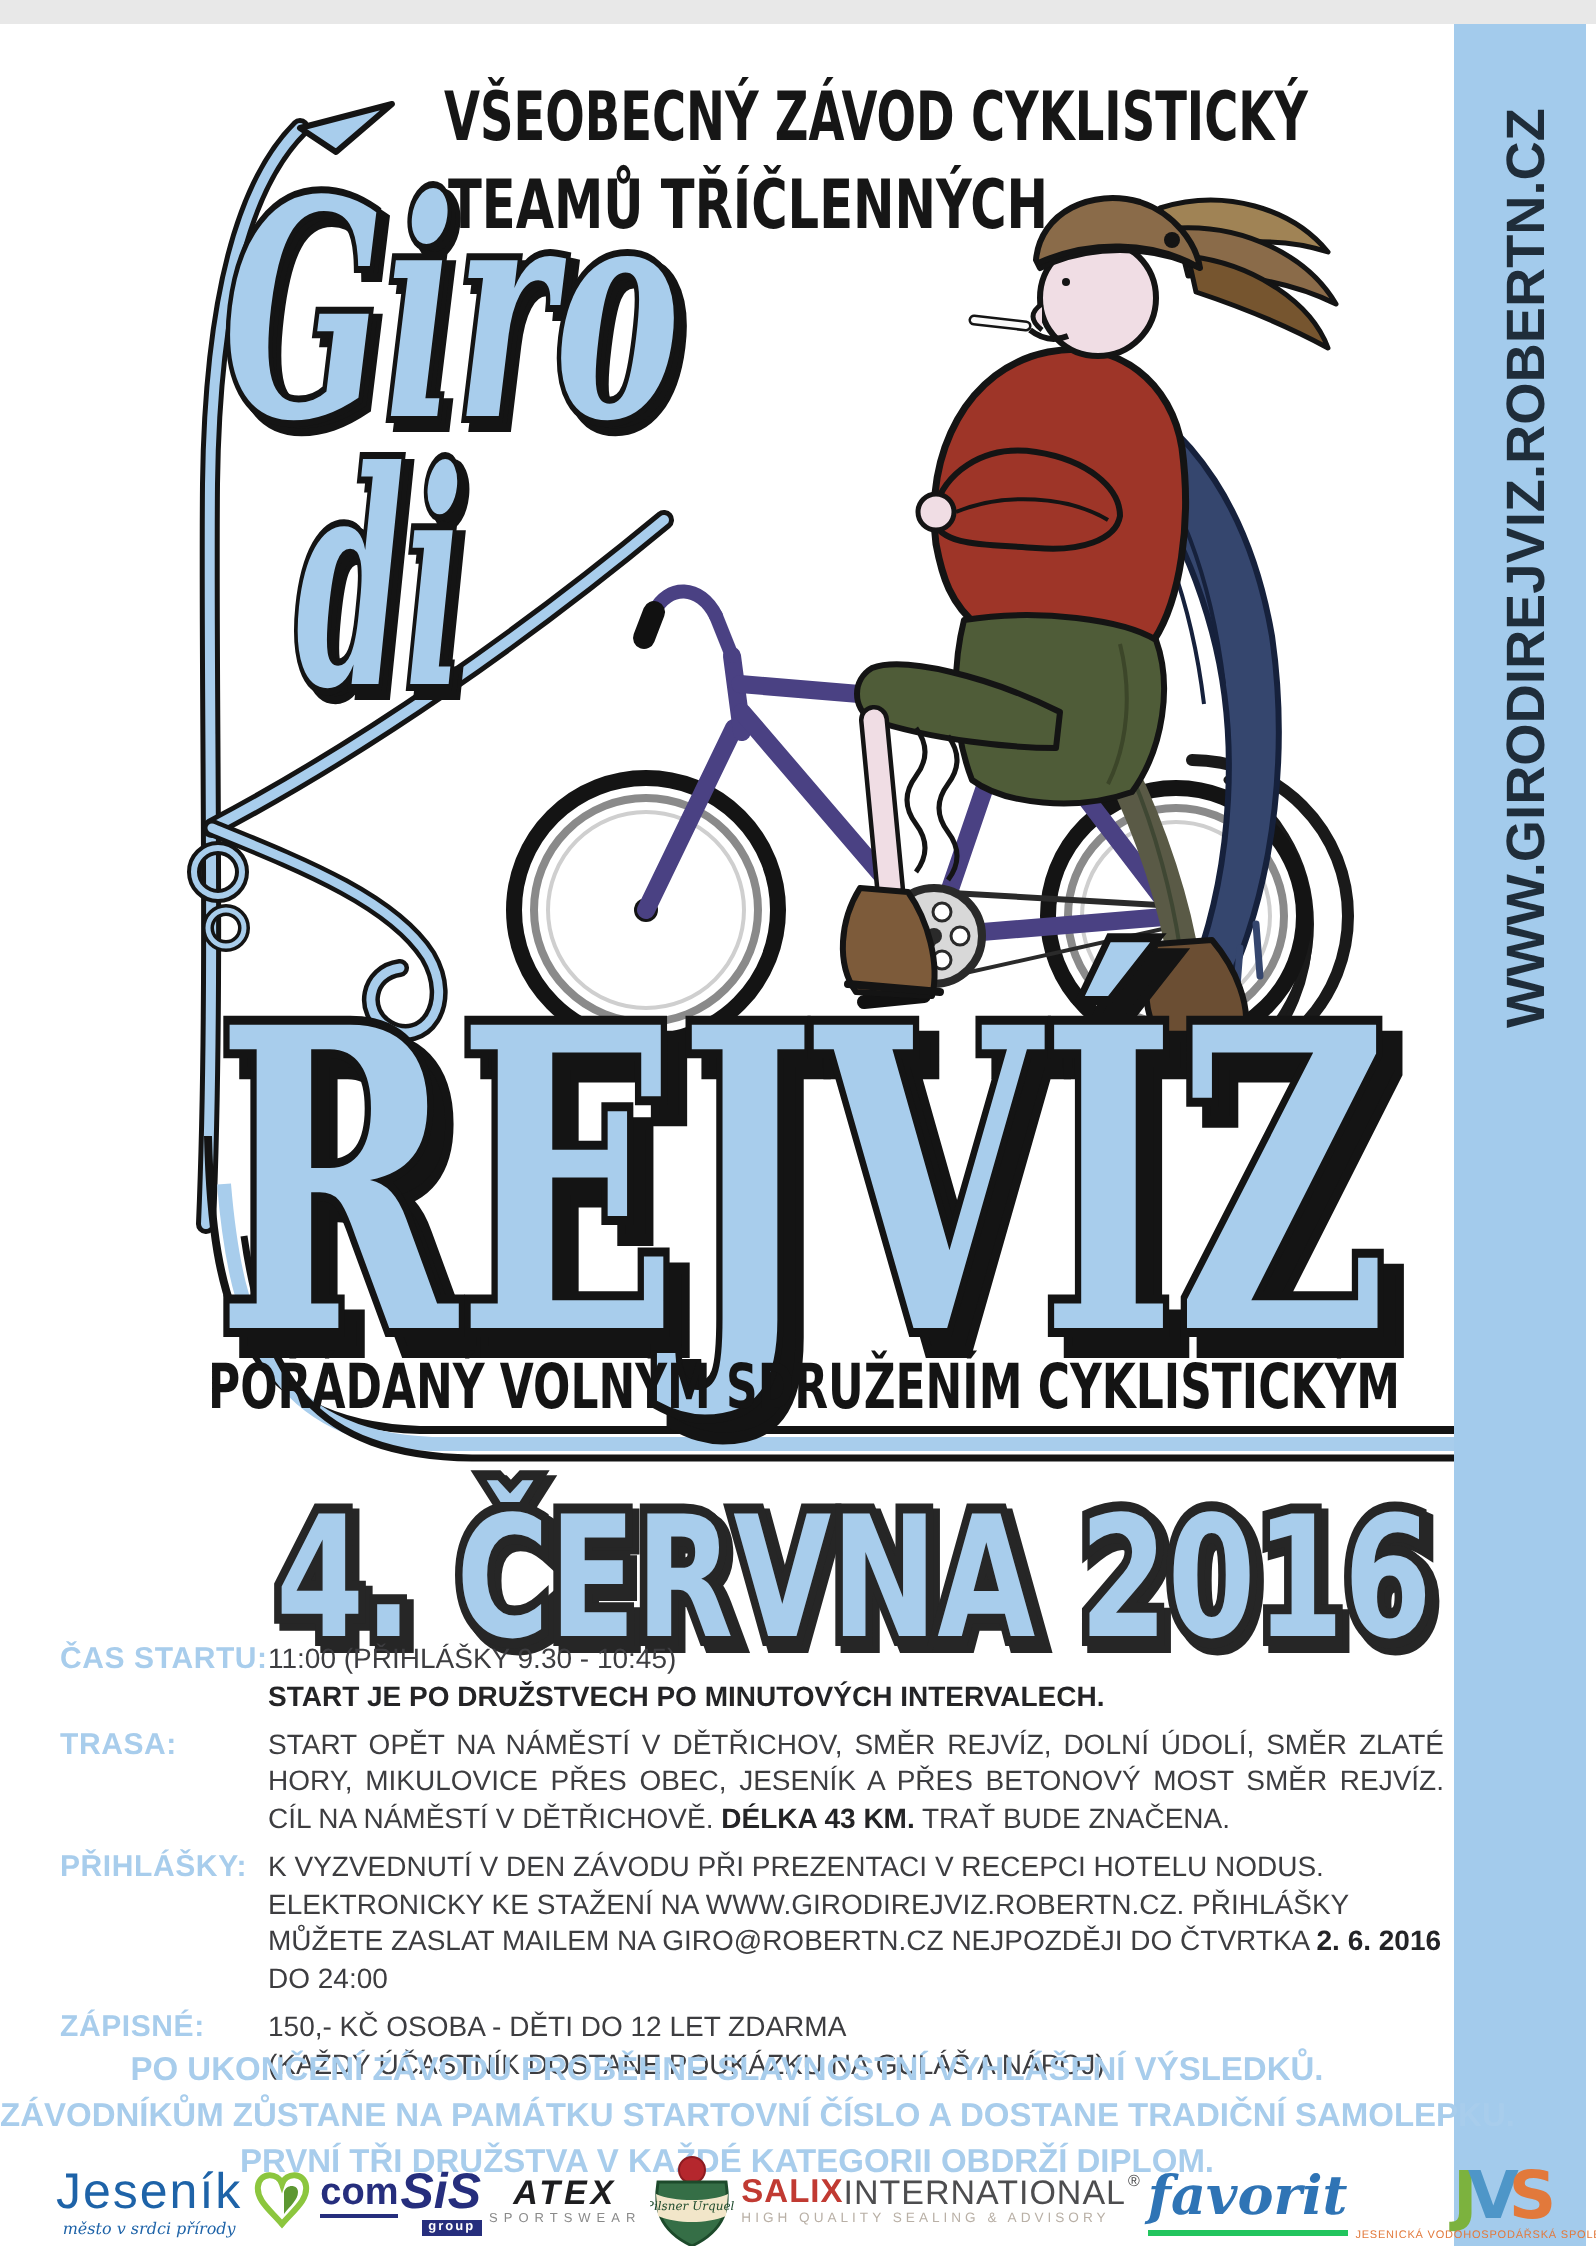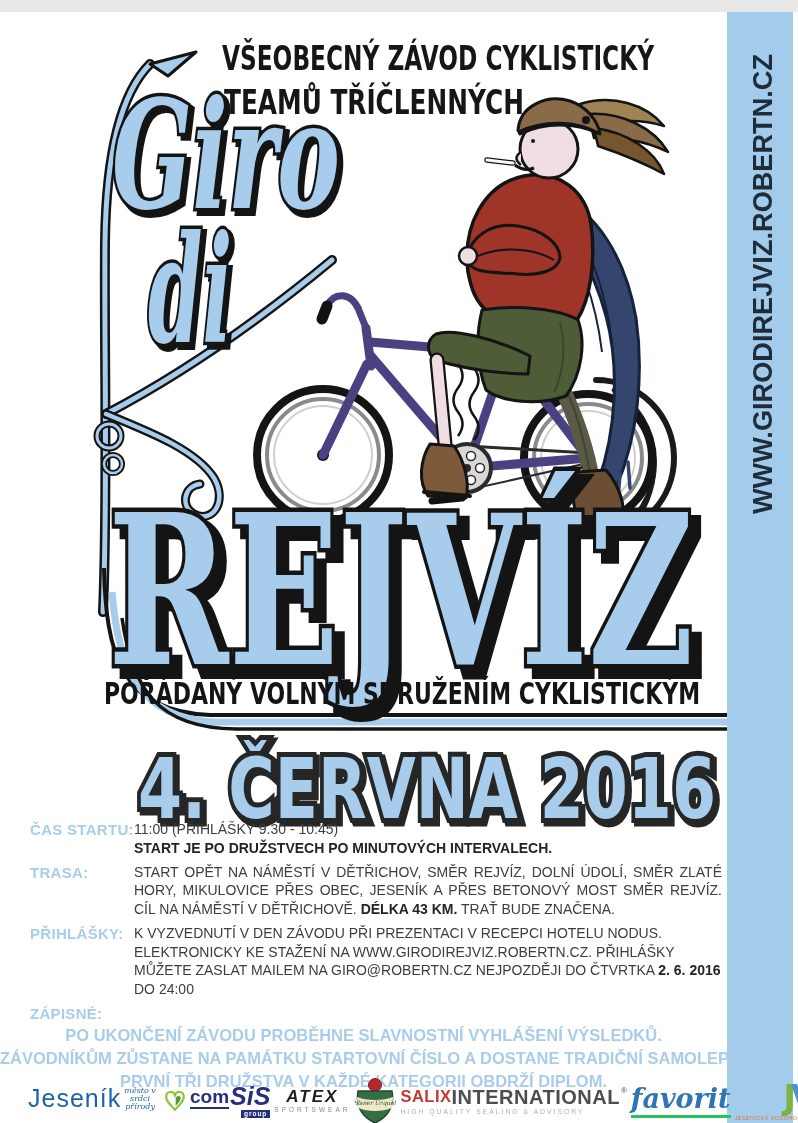--- a/index.html
+++ b/index.html
@@ -17,36 +17,36 @@
   .justify{text-align:justify;}
 
   
   .notes{position:absolute;left:0;top:1012px;width:727px;text-align:center;
     color:#a8cdec;font-weight:bold;font-size:16.5px;line-height:1.38;white-space:nowrap;}
 
   
   .sponsors{position:absolute;left:28px;top:1060px;width:690px;height:58px;
     display:flex;align-items:center;justify-content:space-between;gap:4px;}
   .jesenik{display:flex;align-items:flex-start;gap:5px;}
-  .jesenik-col{display:flex;flex-direction:row;align-items:center;line-height:1;}
+  .jesenik-col{display:flex;flex-direction:column;align-items:center;line-height:1;}
   .jesenik-name{color:#1e63a8;font-size:25px;letter-spacing:1px;}
   .jesenik-tag{color:#1e63a8;font-size:8px;font-style:italic;font-family:"DejaVu Serif",serif;margin-top:2px;text-align:center;}
   .comsis{display:flex;flex-direction:column;line-height:1;align-items:flex-end;}
   .comsis-top{display:flex;align-items:flex-end;}
   .comsis-com{color:#262e7d;font-weight:bold;font-size:19px;border-bottom:2.5px solid #262e7d;padding-bottom:1px;}
   .comsis-sis{color:#262e7d;font-weight:bold;font-style:italic;font-size:25px;margin-left:1px;}
   .comsis-group{background:#262e7d;color:#fff;font-size:6.5px;padding:1px 3px;width:max-content;margin-top:1px;letter-spacing:1px;font-weight:bold;}
   .atex{display:flex;flex-direction:column;align-items:center;line-height:1;}
   .atex-name{color:#1d1d1f;font-weight:bold;font-style:italic;font-size:17px;letter-spacing:2px;}
   .atex-sub{color:#8a8a8a;font-size:6.5px;letter-spacing:3px;margin-top:2px;}
   .pilsner{position:relative;width:42px;height:48px;}
   .salix{display:flex;flex-direction:column;line-height:1;}
   .salix-top{display:flex;align-items:center;}
   .salix-name{color:#c13a32;font-weight:bold;font-size:16.5px;letter-spacing:.5px;}
-  .salix-int{color:#4d4d4f;font-weight:bold;font-size:20px;letter-spacing:.5px;}
+  .salix-int{color:#4d4d4f;font-weight:normal;font-size:17px;letter-spacing:.5px;}
   .salix-reg{font-size:8px;color:#4d4d4f;margin-left:1px;position:relative;top:-6px;}
   .salix-sub{color:#b9b0a6;font-size:6.8px;letter-spacing:2px;margin-top:2px;}
   .favorit{color:#2f74b5;font-family:"DejaVu Serif",serif;font-style:italic;font-weight:bold;
     font-size:27px;border-bottom:3px solid #22c55e;line-height:1;padding-bottom:3px;}
   .jvs{display:flex;flex-direction:column;align-items:center;line-height:1;}
   .jvs-letters{display:flex;font-weight:bold;font-size:33px;letter-spacing:-5px;font-family:"DejaVu Sans",sans-serif;}
   .jvs-j{color:#7cb23e;}.jvs-v{color:#4e96c8;}.jvs-s{color:#e2793b;}
   .jvs-sub{color:#e2793b;font-size:5.5px;margin-top:2px;letter-spacing:.4px;white-space:nowrap;}
 </style>
 </head>
@@ -192,20 +192,24 @@
     </div>
     <div class="info-row">
       <div class="info-label">PŘIHLÁŠKY:</div>
       <div>
         <div>K VYZVEDNUTÍ V DEN ZÁVODU PŘI PREZENTACI V RECEPCI HOTELU NODUS.</div>
         <div><span>ELEKTRONICKY KE STAŽENÍ NA WWW.GIRODIREJVIZ.ROBERTN.CZ. PŘIHLÁŠKY MŮŽETE ZASLAT MAILEM NA GIRO@ROBERTN.CZ NEJPOZDĚJI DO ČTVRTKA </span><span class="b">2. 6. 2016</span><span> DO 24:00</span></div>
       </div>
     </div>
     <div class="info-row">
       <div class="info-label">ZÁPISNÉ:</div>
+      <div>
+        <div>150,- KČ OSOBA - DĚTI DO 12 LET ZDARMA</div>
+        <div>(KAŽDÝ ÚČASTNÍK DOSTANE POUKÁZKU NA GULÁŠ A NÁPOJ)</div>
+      </div>
     </div>
   </div>
 
   <div class="notes">
     <div>PO UKONČENÍ ZÁVODU PROBĚHNE SLAVNOSTNÍ VYHLÁŠENÍ VÝSLEDKŮ.</div>
     <div>ZÁVODNÍKŮM ZŮSTANE NA PAMÁTKU STARTOVNÍ ČÍSLO A DOSTANE TRADIČNÍ SAMOLEPKU.</div>
     <div>PRVNÍ TŘI DRUŽSTVA V KAŽDÉ KATEGORII OBDRŽÍ DIPLOM.</div>
   </div>
 
   <div class="sponsors">

